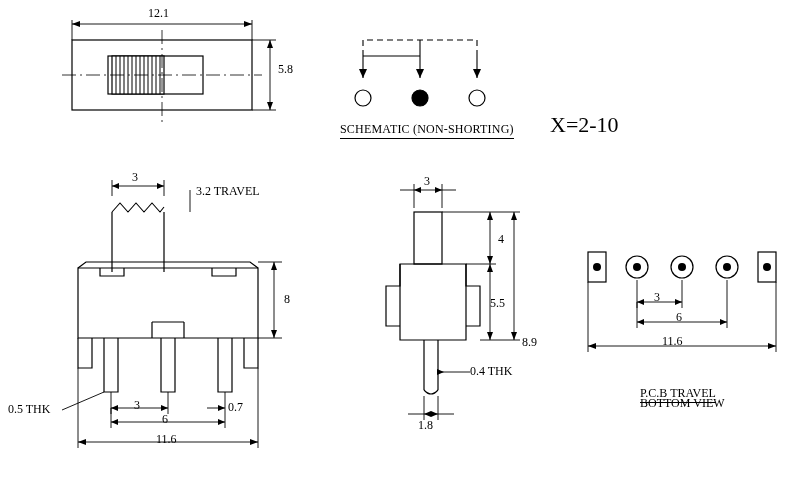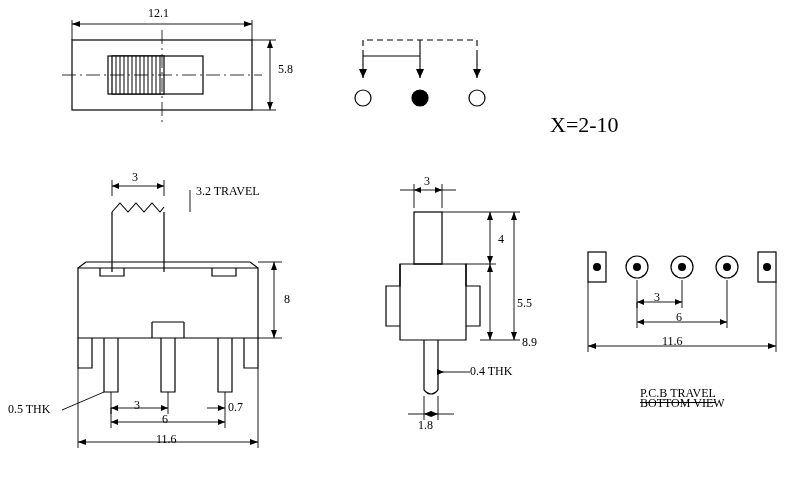--- a/index.html
+++ b/index.html
@@ -263,35 +263,36 @@
           <path d="M776 346 l-8 -3 l0 6 z" fill="#000" stroke="none"></path>
         </g>
       </g>
 
     </g>
   </svg>
 
   <div class="lbl dim" style="left:148px;top:6px;">12.1</div>
   <div class="lbl dim" style="left:278px;top:62px;">5.8</div>
 
+  <div class="lbl cap u" style="left:340px;top:122px;">SCHEMATIC (NON-SHORTING)</div>
 
   <div class="lbl sub" style="left:550px;top:112px;">X=2-10</div>
 
   <div class="lbl dim" style="left:132px;top:170px;">3</div>
   <div class="lbl dim" style="left:196px;top:184px;">3.2 TRAVEL</div>
   <div class="lbl dim" style="left:284px;top:292px;">8</div>
   <div class="lbl dim" style="left:8px;top:402px;">0.5 THK</div>
   <div class="lbl dim" style="left:134px;top:398px;">3</div>
   <div class="lbl dim" style="left:228px;top:400px;">0.7</div>
   <div class="lbl dim" style="left:162px;top:412px;">6</div>
   <div class="lbl dim" style="left:156px;top:432px;">11.6</div>
 
   <div class="lbl dim" style="left:424px;top:174px;">3</div>
   <div class="lbl dim" style="left:498px;top:232px;">4</div>
-  <div class="lbl dim" style="left:517px;top:296px;">5.5</div>
+  <div class="lbl dim" style="left:490px;top:296px;">5.5</div>
   <div class="lbl dim" style="left:522px;top:335px;">8.9</div>
   <div class="lbl dim" style="left:470px;top:364px;">0.4 THK</div>
   <div class="lbl dim" style="left:418px;top:418px;">1.8</div>
 
   <div class="lbl dim" style="left:654px;top:290px;">3</div>
   <div class="lbl dim" style="left:676px;top:310px;">6</div>
   <div class="lbl dim" style="left:662px;top:334px;">11.6</div>
 
   <div class="lbl capu u" style="left:640px;top:386px;">P.C.B TRAVEL</div>
   <div class="lbl capu" style="left:640px;top:380px;margin-top:16px;">BOTTOM VIEW</div>

